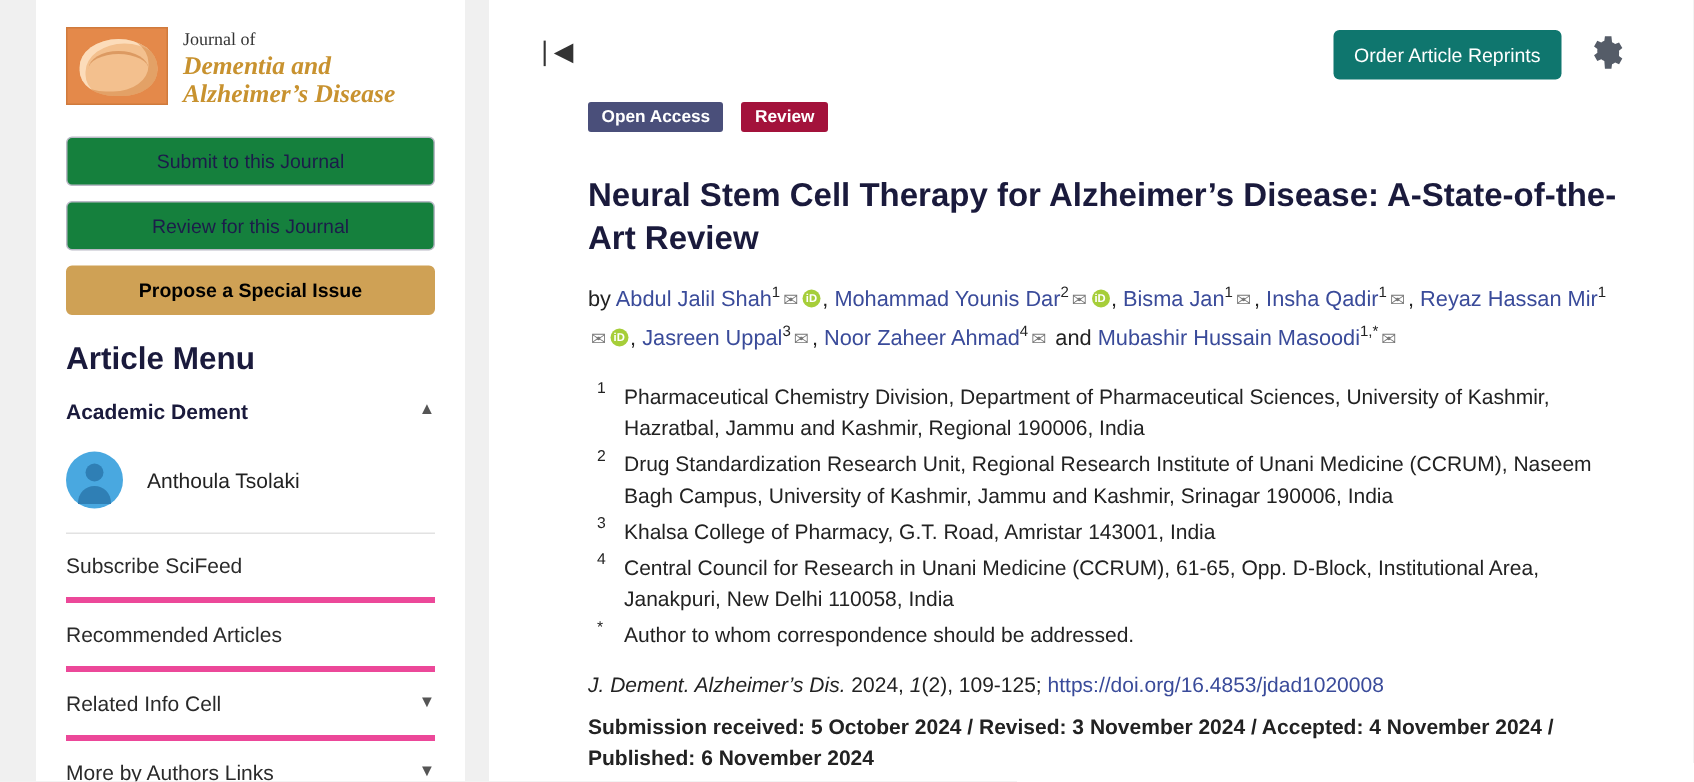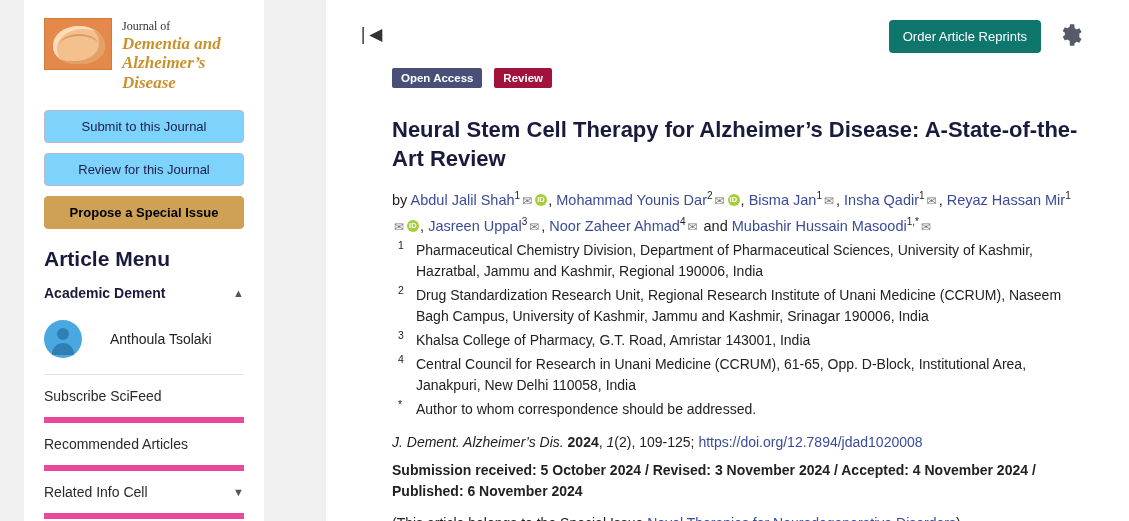--- a/index.html
+++ b/index.html
@@ -15,21 +15,21 @@
     width: 1129px;
     height: 521px;
     overflow: hidden;
     background: #f0f0f0;
   }
 
   
   #sidebar {
     position: absolute;
     left: 24px; top: 0;
-    width: 240px;
+    width: 286px;
     height: 521px;
     background: #ffffff;
     padding: 18px 20px 0 20px;
   }
   .journal-logo {
     display: flex;
     align-items: flex-start;
     gap: 10px;
     margin-bottom: 18px;
   }
@@ -73,21 +73,21 @@
   }
 
   .side-btn {
     display: block;
     width: 100%;
     text-align: center;
     padding: 8px 6px;
     margin-bottom: 10px;
     border: 1px solid #b9b9c6;
     border-radius: 4px;
-    background: #7dd3fc;
+    background: #15803d;
     color: #1c1c4a;
     font-size: 13px;
     cursor: pointer;
     font-family: "Liberation Sans", sans-serif;
   }
   .side-btn.special {
     background: #cfa155;
     border-color: #cfa155;
     color: #000000;
     font-weight: bold;
@@ -98,36 +98,36 @@
     font-size: 21px;
     font-weight: bold;
     color: #1a1a3c;
     margin: 18px 0 14px 0;
   }
   .menu-row {
     display: flex;
     align-items: center;
     justify-content: space-between;
     padding: 13px 0;
-    border-bottom: 6px solid #ec4899;
+    border-bottom: 4px solid #ec4899;
     font-size: 14px;
     color: #2a2a2a;
     cursor: pointer;
   }
   .menu-row.first { border-bottom: none; padding-top: 0; }
   .menu-row .lbl { font-weight: bold; color: #1a1a3c; }
   .chev {
     color: #555;
     font-size: 11px;
     line-height: 1;
   }
   .editor-row {
     display: flex;
     align-items: center;
-    gap: 28px;
+    gap: 16px;
     padding: 6px 0 16px 0;
     border-bottom: 1px solid #e2e2e2;
   }
   .avatar {
     width: 38px; height: 38px;
     border-radius: 50%;
     background: #49a8e0;
     position: relative;
     flex: 0 0 auto;
   }
@@ -208,21 +208,21 @@
     line-height: 1.3;
     color: #1a1a3c;
     margin: 4px 0 14px 0;
     font-weight: bold;
   }
 
   .authors {
     font-size: 14.5px;
     line-height: 1.75;
     color: #222;
-    margin-bottom: 0;
+    margin-bottom: 14px;
   }
   .authors a {
     color: #3a4b9a;
     text-decoration: none;
   }
   .sup { font-size: 10px; vertical-align: super; }
   .env {
     color: #777;
     font-size: 12px;
     margin: 0 2px;
@@ -264,21 +264,21 @@
     left: 6px; top: -2px;
     font-size: 10.5px;
   }
 
   .citation {
     font-size: 14px;
     margin: 14px 0 10px 0;
     color: #222;
   }
   .citation .jn { font-style: italic; }
-  .citation .yr { font-weight: bold; }
+  .citation .yr { font-weight: normal; }
   .citation .vol { font-style: italic; }
   .citation a { color: #3a4b9a; text-decoration: none; }
 
   .dates {
     font-size: 14px;
     font-weight: bold;
     line-height: 1.55;
     margin-bottom: 12px;
     color: #222;
   }
@@ -406,21 +406,21 @@
         <span class="mk">*</span>
         <span>Author to whom correspondence should be addressed.</span>
       </li>
     </ol>
 
     <div class="citation">
       <span class="jn">J. Dement. Alzheimer’s Dis.</span>
       <span class="yr">2024</span><span>,</span>
       <span class="vol">1</span><span>(2),</span>
       <span>109-125;</span>
-      <a href="#">https://doi.org/12.7894/jdad1020008</a>
+      <a href="#">https://doi.org/16.4853/jdad1020008</a>
     </div>
 
     <div class="dates">
       <div>Submission received: 5 October 2024 / Revised: 3 November 2024 / Accepted: 4 November 2024 /</div>
       <div>Published: 6 November 2024</div>
     </div>
 
     <div class="special-issue">
       <span>(This article belongs to the Special Issue </span><a href="#">Novel Therapies for Neurodegenerative Disorders</a><span>)</span>
     </div>

